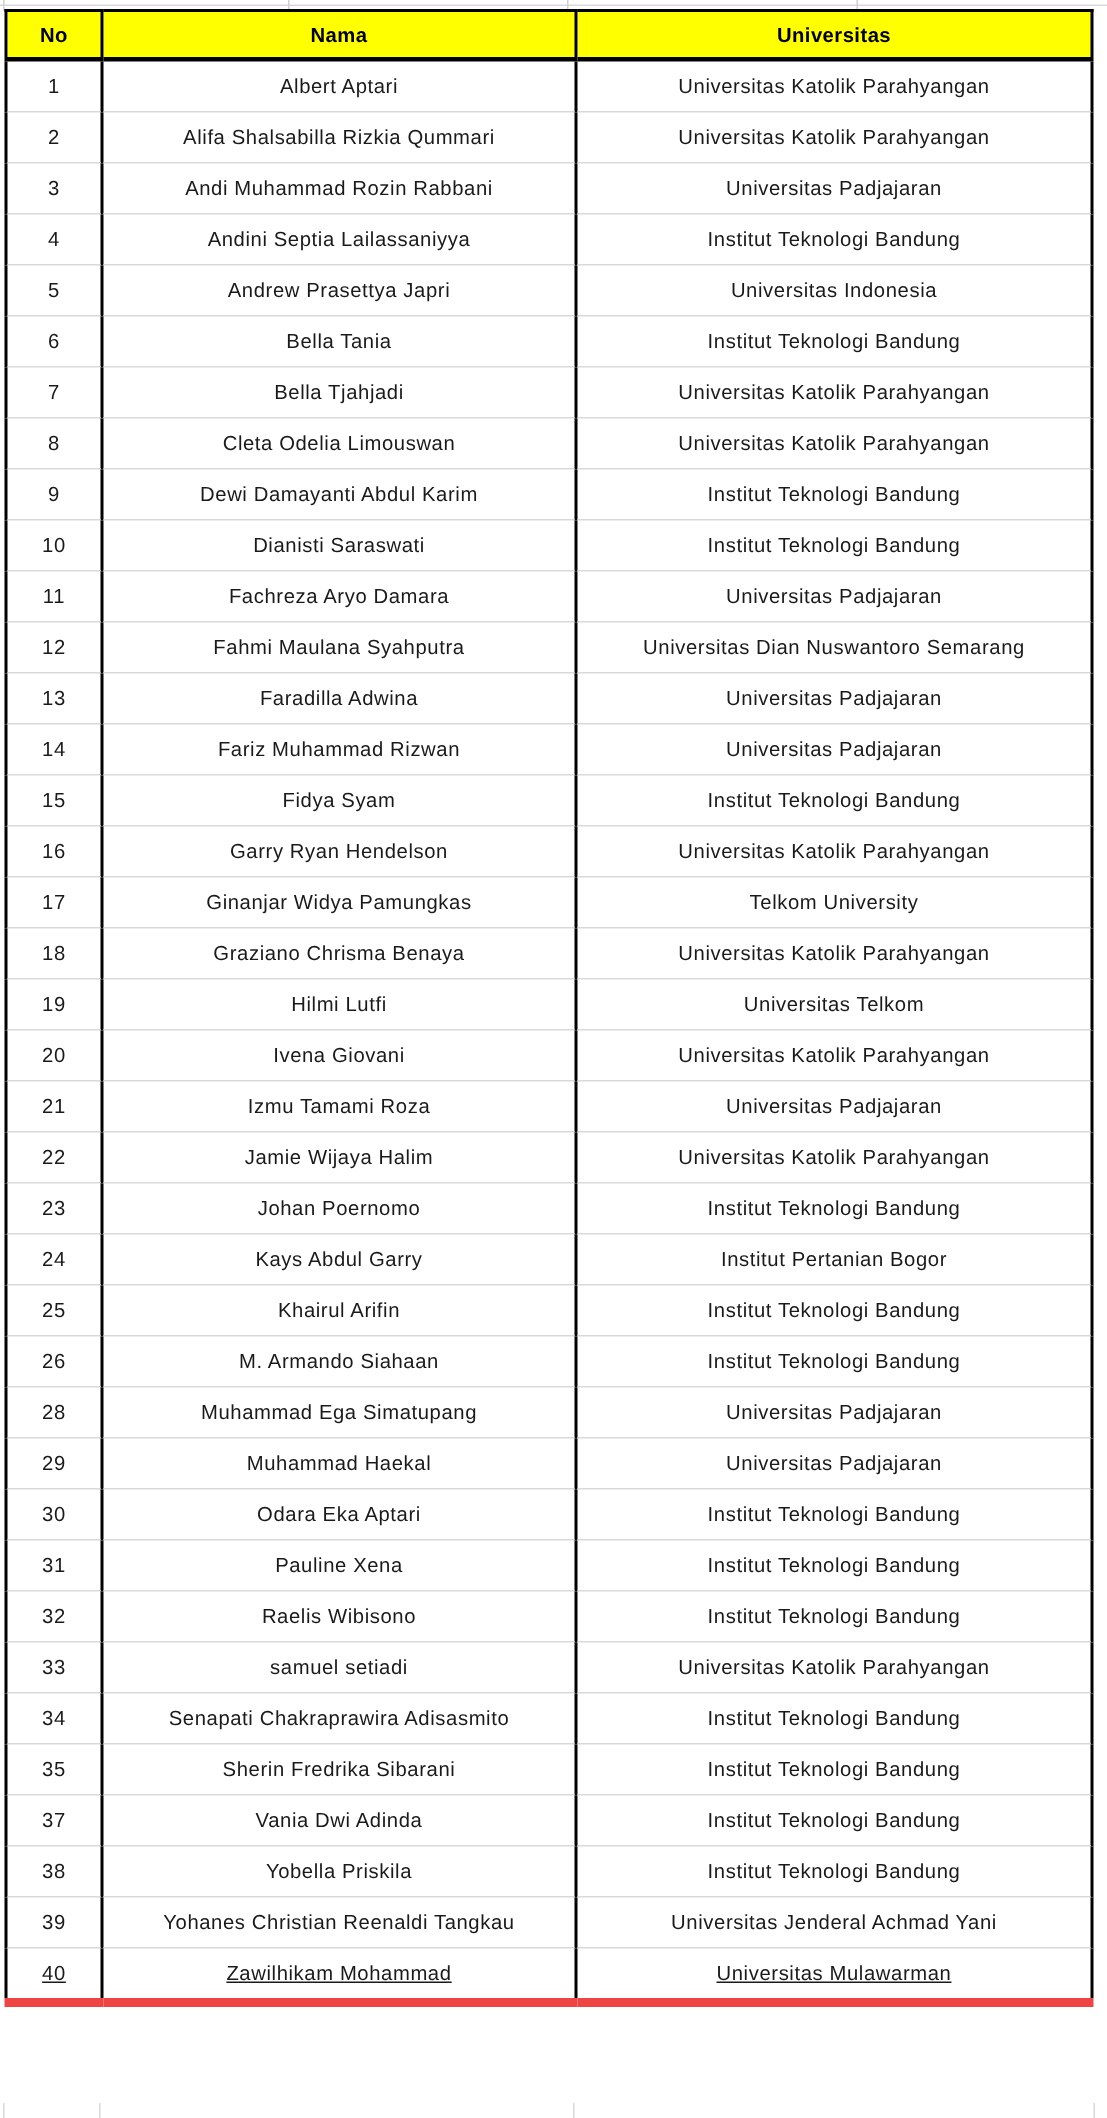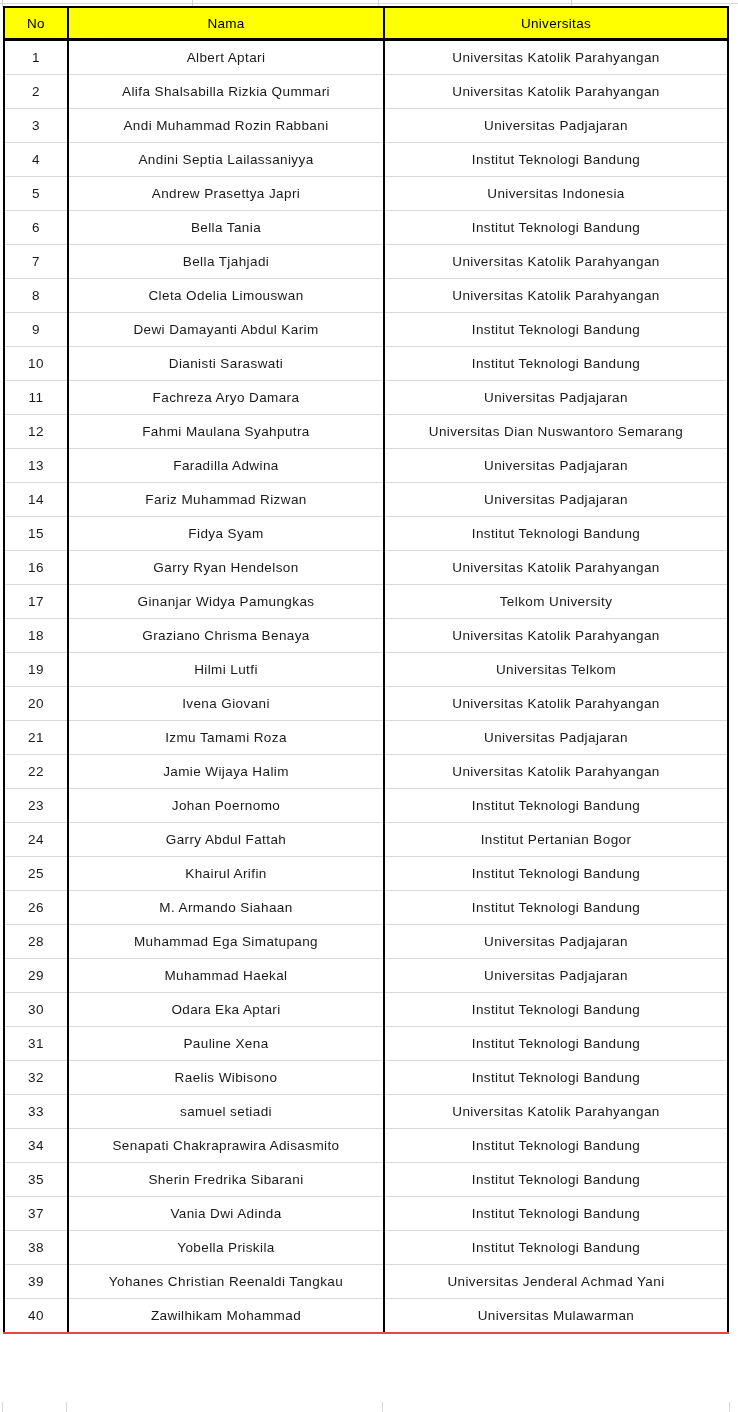--- a/index.html
+++ b/index.html
@@ -48,40 +48,41 @@
     text-align: center;
     vertical-align: middle;
     white-space: nowrap;
     overflow: hidden;
     padding: 0 2px;
   }
   thead th {
     background: #ffff00;
     color: #000000;
     font-size: 13.5px;
-    font-weight: normal;
+    font-weight: bold;
     letter-spacing: 0.3px;
     height: 30px;
     border-top: 2px solid #000000;
     border-bottom: 3px solid #000000;
     border-left: 2px solid #000000;
     border-right: 2px solid #000000;
   }
   tbody td {
     background: #ffffff;
     color: #1a1a1a;
     font-size: 13.5px;
     letter-spacing: 0.4px;
     height: 33px;
     border-bottom: 1px solid #d9d9d9;
     border-left: 2px solid #000000;
     border-right: 2px solid #000000;
   }
   tbody tr:last-child td {
-    border-bottom: 2px solid #ef4444;
+    border-bottom: 6px solid #ef4444;
+    text-decoration: underline;
   }
 </style>
 </head>
 <body>
 
 <div class="sheet">
 
   <div class="hline"></div>
   <div class="vstub top" style="left:2px"></div>
   <div class="vstub top" style="left:192px"></div>
@@ -216,21 +217,21 @@
           <td>Jamie Wijaya Halim</td>
           <td>Universitas Katolik Parahyangan</td>
         </tr>
         <tr>
           <td>23</td>
           <td>Johan Poernomo</td>
           <td>Institut Teknologi Bandung</td>
         </tr>
         <tr>
           <td>24</td>
-          <td>Garry Abdul Fattah</td>
+          <td>Kays Abdul Garry</td>
           <td>Institut Pertanian Bogor</td>
         </tr>
         <tr>
           <td>25</td>
           <td>Khairul Arifin</td>
           <td>Institut Teknologi Bandung</td>
         </tr>
         <tr>
           <td>26</td>
           <td>M. Armando Siahaan</td>

